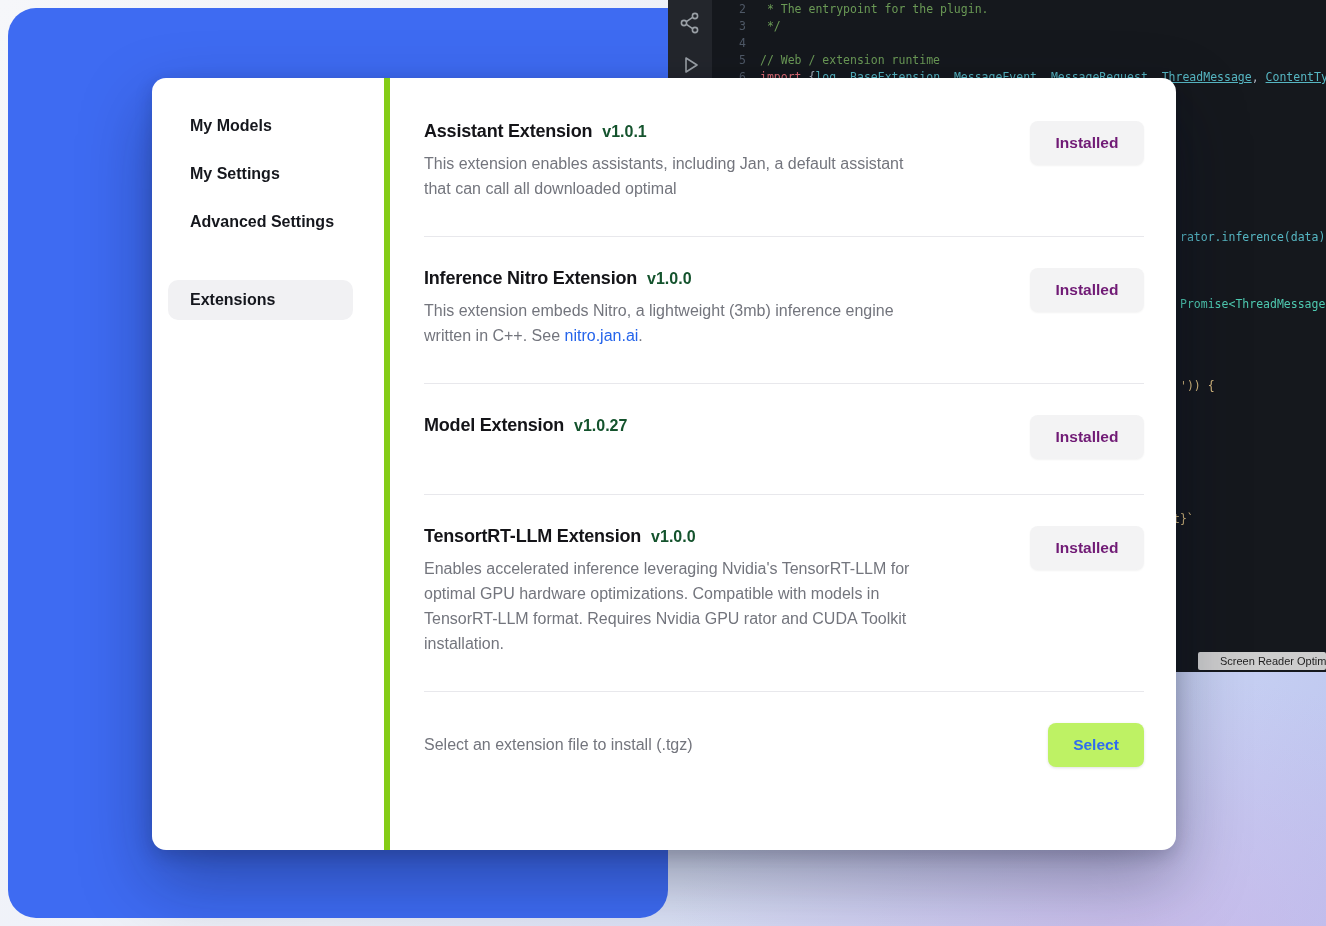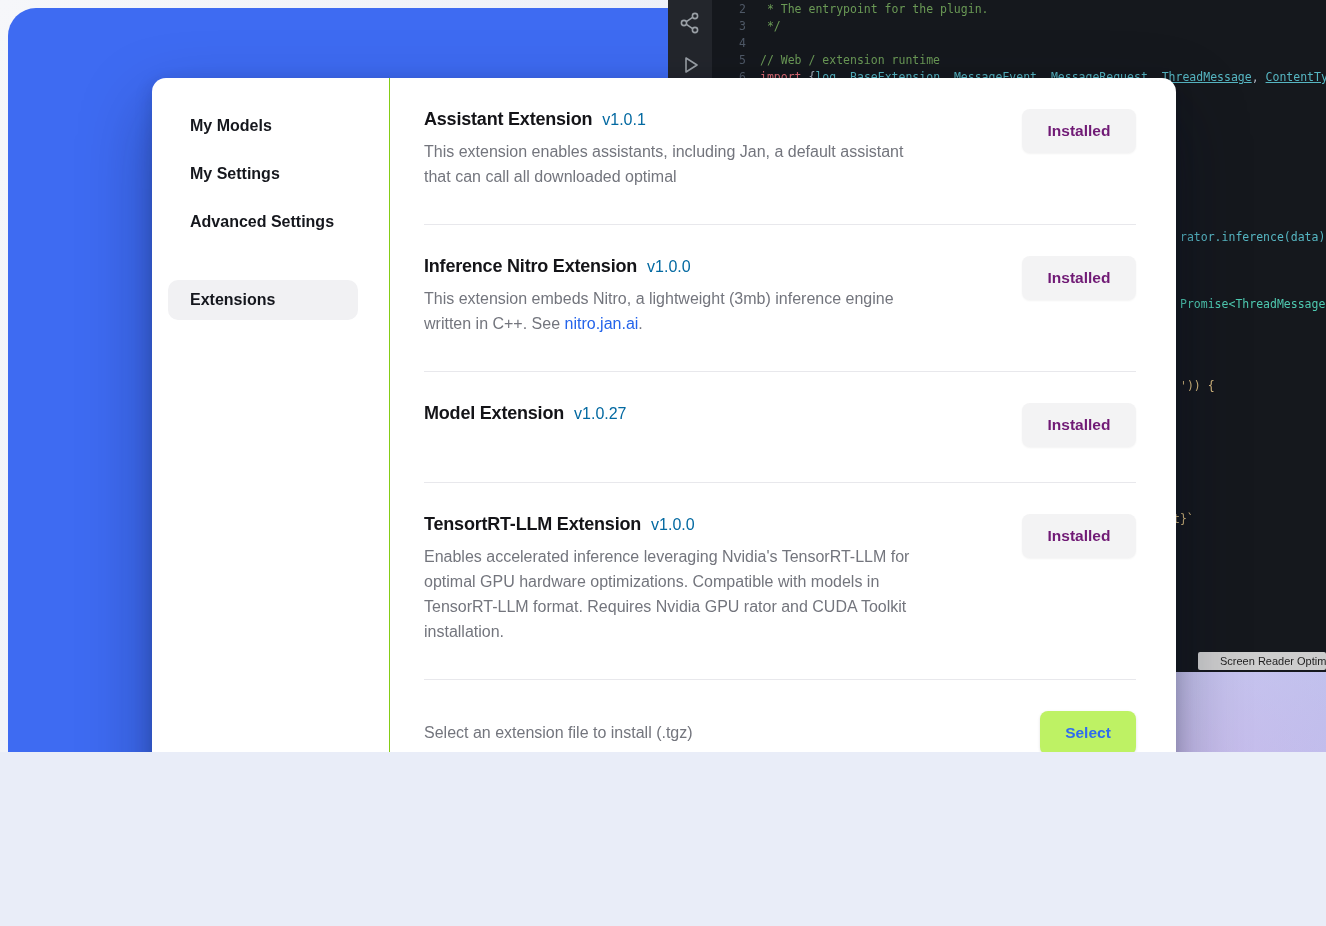--- a/index.html
+++ b/index.html
@@ -3,21 +3,21 @@
 <meta charset="utf-8">
 <style>
   * { margin:0; padding:0; box-sizing:border-box; }
   html,body { width:100%; height:100%; }
   body {
     font-family:"Liberation Sans", sans-serif;
     background:#e9edf8;
     overflow:hidden;
   }
   .stage {
-    position:relative; width:1326px; height:752px; overflow:hidden;
+    position:relative; width:1326px; height:926px; overflow:hidden;
     background:
       radial-gradient(55% 45% at 86% 102%, rgba(205,175,230,0.55), rgba(205,175,230,0) 65%),
       linear-gradient(118deg, #f6f7fa 0%, #eceff8 45%, #ccd6f4 80%, #bcc4ef 100%);
   }
 
   
   .blue-panel {
     position:absolute; left:8px; top:8px; width:660px; height:910px;
     background:#3e6bf2;
     border-radius:28px 0 28px 28px;
@@ -68,36 +68,36 @@
   }
 
   
   .card {
     position:absolute; left:152px; top:78px; width:1024px; height:772px;
     background:#ffffff; border-radius:14px; overflow:hidden;
     box-shadow:0 30px 70px rgba(10,15,40,.35), 0 6px 18px rgba(10,15,40,.18);
     display:flex;
   }
   .sidebar {
-    width:238px; flex:none; border-right:1px solid #84cc16;
+    width:238px; flex:none; border-right:6px solid #84cc16;
     padding:28px 31px 0 16px;
   }
   .side-item {
     padding:11px 22px; margin-bottom:8px;
     font-size:16px; font-weight:600; color:#15171d;
     border-radius:10px; cursor:pointer; white-space:nowrap;
   }
   .side-item.active { background:#f1f1f3;margin-top:38px; }
 
-  .content { flex:1; padding:0 40px 0 34px; min-width:0; }
+  .content { flex:1; padding:0 32px 0 34px; min-width:0;margin-top:12px; }
   .ext-row { display:flex; align-items:flex-start; padding:31px 0 35px; }
   .ext-info { flex:1; min-width:0; padding-right:24px; }
   .t-line { display:flex; align-items:baseline; gap:10px; }
   .ext-title { font-size:18px; font-weight:700; color:#141418; letter-spacing:-0.2px; white-space:nowrap; }
-  .ext-version { font-size:16px; color:#0369a1; white-space:nowrap; }
+  .ext-version { font-size:16px; color:#14532d; white-space:nowrap;font-weight:bold; }
   .ext-desc { margin-top:9px; font-size:16px; line-height:25px; color:#73757d; }
   .dline { display:block; white-space:nowrap; }
   .link { color:#2464eb; text-decoration:none; cursor:pointer; }
   .divider { border-top:1px solid #e8e8ec; }
   .btn {
     border:none; border-radius:8px; height:44px; min-width:114px;
     padding:0 22px; font-family:inherit; font-size:15.5px; font-weight:600;
     cursor:pointer; flex:none;
   }
   .btn.installed { background:#f3f3f4; color:#701a75; box-shadow:0 1px 2px rgba(0,0,0,.05); }

